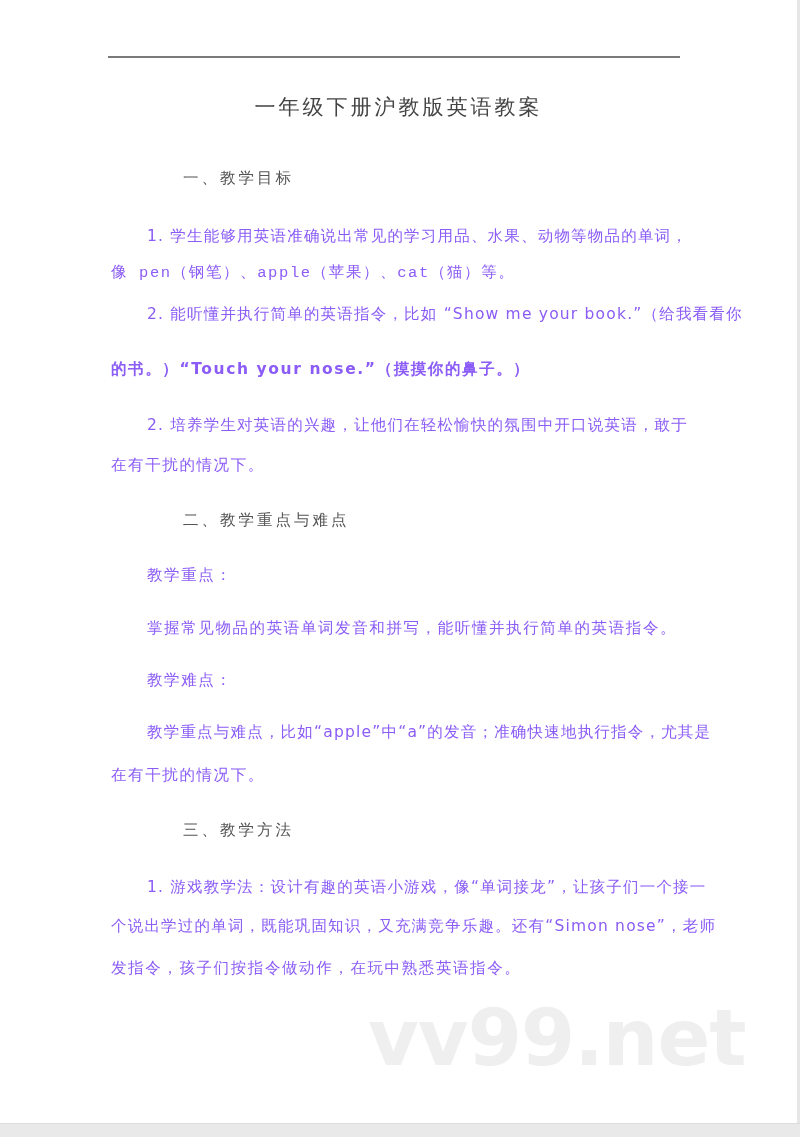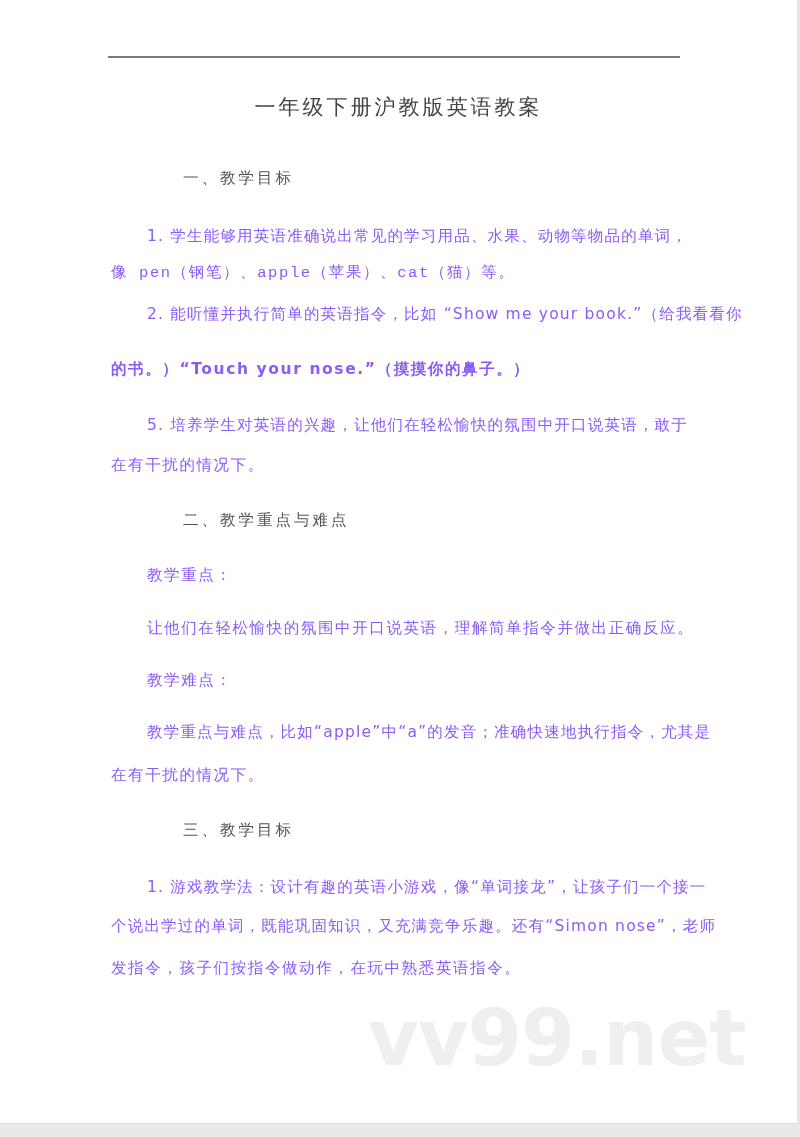--- a/index.html
+++ b/index.html
@@ -102,33 +102,33 @@
   <div class="content">
 
     <div class="line heading indent" style="top:168px;">一、教学目标</div>
 
     <div class="line justify indent" style="top:226px;">1. 学生能够用英语准确说出常见的学习用品、水果、动物等物品的单词，</div>
     <div class="line" style="top:263px;font-family:Liberation Mono, monospace;">像 pen（钢笔）、apple（苹果）、cat（猫）等。</div>
 
     <div class="line justify indent" style="top:304px;">2. 能听懂并执行简单的英语指令，比如 “Show me your book.”（给我看看你</div>
     <div class="line" style="top:359px;font-weight:bold;">的书。）“Touch your nose.”（摸摸你的鼻子。）</div>
 
-    <div class="line justify indent" style="top:415px;">5. 培养学生对英语的兴趣，让他们在轻松愉快的氛围中开口说英语，敢于</div>
+    <div class="line justify indent" style="top:415px;">2. 培养学生对英语的兴趣，让他们在轻松愉快的氛围中开口说英语，敢于</div>
     <div class="line" style="top:455px;">在有干扰的情况下。</div>
 
     <div class="line heading indent" style="top:510px;">二、教学重点与难点</div>
 
     <div class="line indent" style="top:565px;">教学重点：</div>
-    <div class="line indent" style="top:618px;">让他们在轻松愉快的氛围中开口说英语，理解简单指令并做出正确反应。</div>
+    <div class="line indent" style="top:618px;">掌握常见物品的英语单词发音和拼写，能听懂并执行简单的英语指令。</div>
 
     <div class="line indent" style="top:670px;">教学难点：</div>
     <div class="line justify indent" style="top:722px;">教学重点与难点，比如“apple”中“a”的发音；准确快速地执行指令，尤其是</div>
     <div class="line" style="top:765px;">在有干扰的情况下。</div>
 
-    <div class="line heading indent" style="top:820px;">三、教学目标</div>
+    <div class="line heading indent" style="top:820px;">三、教学方法</div>
 
     <div class="line justify indent" style="top:877px;">1. 游戏教学法：设计有趣的英语小游戏，像“单词接龙”，让孩子们一个接一</div>
     <div class="line justify" style="top:916px;">个说出学过的单词，既能巩固知识，又充满竞争乐趣。还有“Simon nose”，老师</div>
     <div class="line" style="top:958px;">发指令，孩子们按指令做动作，在玩中熟悉英语指令。</div>
   </div>
 
   <div class="watermark">vv99.net</div>
 </div>
 
 <div class="bottom-strip"></div>

